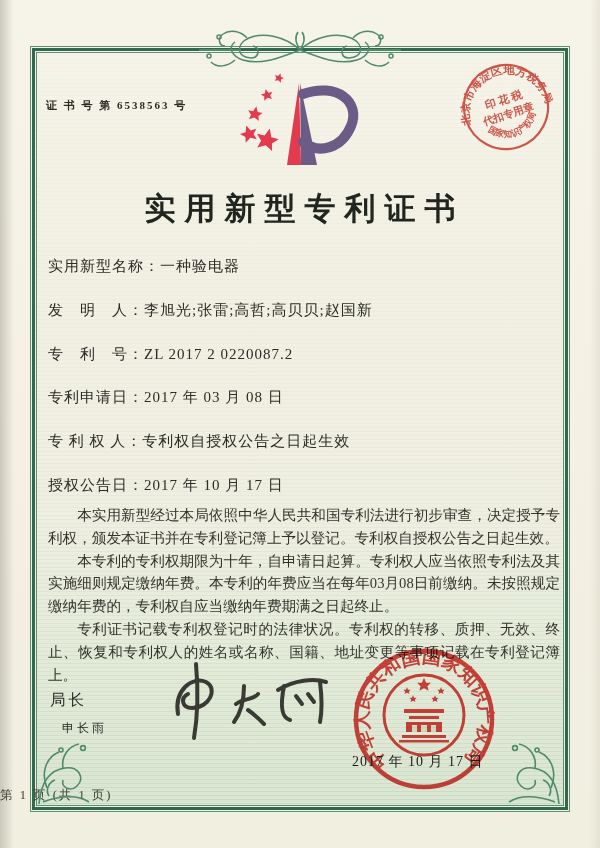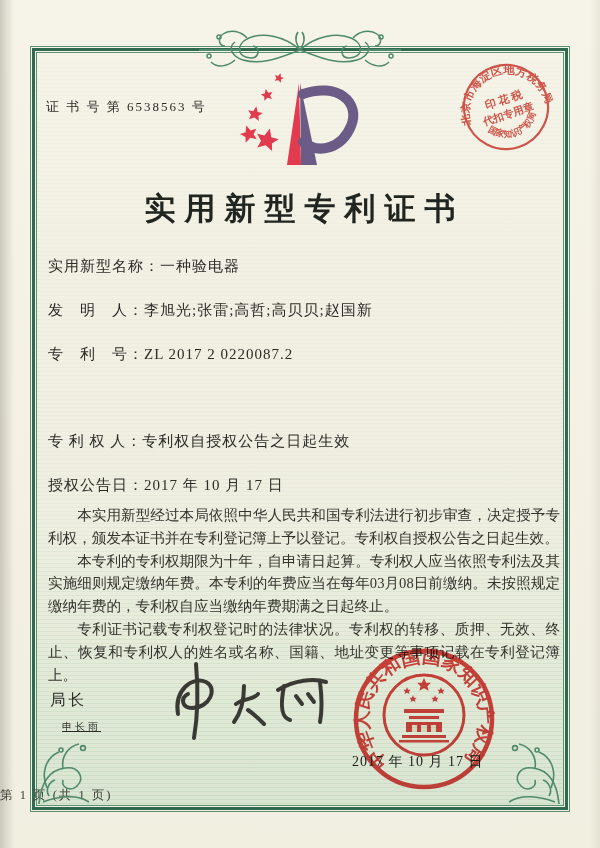--- a/index.html
+++ b/index.html
@@ -19,30 +19,30 @@
   .frame-mid { position:absolute; inset:1px; border:3px solid #30694f; }
   .frame-in  { position:absolute; inset:1px; border:1px solid #5d8f73;
     background: linear-gradient(180deg, rgba(247,244,233,0) 0%, rgba(235,238,222,.55) 62%, rgba(216,229,208,.95) 100%);
   }
   .texture{ position:absolute; left:36px; top:52px; width:526px; height:752px; pointer-events:none;
     background: repeating-linear-gradient(0deg, rgba(110,160,128,.14) 0 1px, rgba(0,0,0,0) 1px 4px);
     -webkit-mask-image: linear-gradient(180deg, rgba(0,0,0,.18) 0%, rgba(0,0,0,.35) 50%, rgba(0,0,0,.95) 100%);
             mask-image: linear-gradient(180deg, rgba(0,0,0,.18) 0%, rgba(0,0,0,.35) 50%, rgba(0,0,0,.95) 100%);
   }
   .abs { position:absolute; }
-  .cert-no { left:46px; top:98px; font-size:13px; letter-spacing:2px; color:#2c2c27; white-space:nowrap; }
+  .cert-no { left:46px; top:98px; font-size:11px; letter-spacing:2px; color:#2c2c27; white-space:nowrap;font-weight:bold; }
   .title { left:0; top:188px; width:100%; text-align:center; font-size:31px; font-weight:bold;
            letter-spacing:9px; text-indent:9px; color:#20251f; }
   .field { left:48px; font-size:15px; color:#2c2c27; letter-spacing:1px; white-space:nowrap; }
   .f1{top:257px}.f2{top:301px}.f3{top:345px}.f4{top:388px}.f5{top:432px}.f6{top:476px}
   .paras { left:48px; top:504px; width:512px; font-size:14.6px; line-height:22.8px;
            color:#33332c; text-align:justify; }
   .paras p { margin:0; text-indent:2em; }
   .bureau-title { left:50px; top:690px; font-size:15.5px; letter-spacing:3px; color:#2a2a25; }
-  .bureau-name  { left:62px; top:720px; font-size:10px; letter-spacing:3px; color:#2a2a25;text-decoration:underline; }
+  .bureau-name  { left:62px; top:720px; font-size:12px; letter-spacing:3px; color:#2a2a25; }
   .footer { left:0; top:787px; width:100%; text-align:left; font-size:12.5px;
             letter-spacing:2px; color:#3b3b33; }
   .seal-date { left:352px; top:753px; font-size:14px; letter-spacing:1px; color:#1c1c19; z-index:7; white-space:nowrap; }
   .seal-wrap { left:350px; top:645px; width:148px; height:148px; z-index:6; mix-blend-mode:multiply; opacity:.95; }
   .tax-wrap  { left:459px; top:60px; width:94px; height:94px; z-index:6; transform:rotate(-18deg);
                mix-blend-mode:multiply; opacity:.92; }
   .logo-wrap { left:237px; top:70px; width:130px; height:100px; z-index:3; }
   .sig-wrap  { left:148px; top:652px; width:200px; height:100px; z-index:4; }
   .flourish-top { left:197px; top:26px; width:206px; height:46px; z-index:2; }
   .flourish-bl  { left:33px;  top:730px; width:72px; height:78px; z-index:2; }
@@ -112,20 +112,21 @@
     <polygon points="62,13 50,95 64,95" fill="#e23a4e"></polygon>
     <polygon points="63,13 64,95 80,95" fill="#6a5c86"></polygon>
     <path d="M66,24 C100,12 124,32 114,56 C105,78 82,85 66,72" stroke="#6a5c86" stroke-width="10" fill="none" stroke-linecap="round"></path>
   </svg>
 
   <div class="abs title">实用新型专利证书</div>
 
   <div class="abs field f1"><span>实用新型名称：</span><span>一种验电器</span></div>
   <div class="abs field f2"><span>发　明　人：</span><span>李旭光;张雷;高哲;高贝贝;赵国新</span></div>
   <div class="abs field f3"><span>专　利　号：</span><span>ZL 2017 2 0220087.2</span></div>
+  <div class="abs field f4"><span>专利申请日：</span><span>2017 年 03 月 08 日</span></div>
   <div class="abs field f5"><span>专 利 权 人：</span><span>专利权自授权公告之日起生效</span></div>
   <div class="abs field f6"><span>授权公告日：</span><span>2017 年 10 月 17 日</span></div>
 
   <div class="abs paras">
     <p>本实用新型经过本局依照中华人民共和国专利法进行初步审查，决定授予专利权，颁发本证书并在专利登记簿上予以登记。专利权自授权公告之日起生效。</p>
     <p>本专利的专利权期限为十年，自申请日起算。专利权人应当依照专利法及其实施细则规定缴纳年费。本专利的年费应当在每年03月08日前缴纳。未按照规定缴纳年费的，专利权自应当缴纳年费期满之日起终止。</p>
     <p>专利证书记载专利权登记时的法律状况。专利权的转移、质押、无效、终止、恢复和专利权人的姓名或名称、国籍、地址变更等事项记载在专利登记簿上。</p>
   </div>
 
   <div class="abs bureau-title">局长</div>

